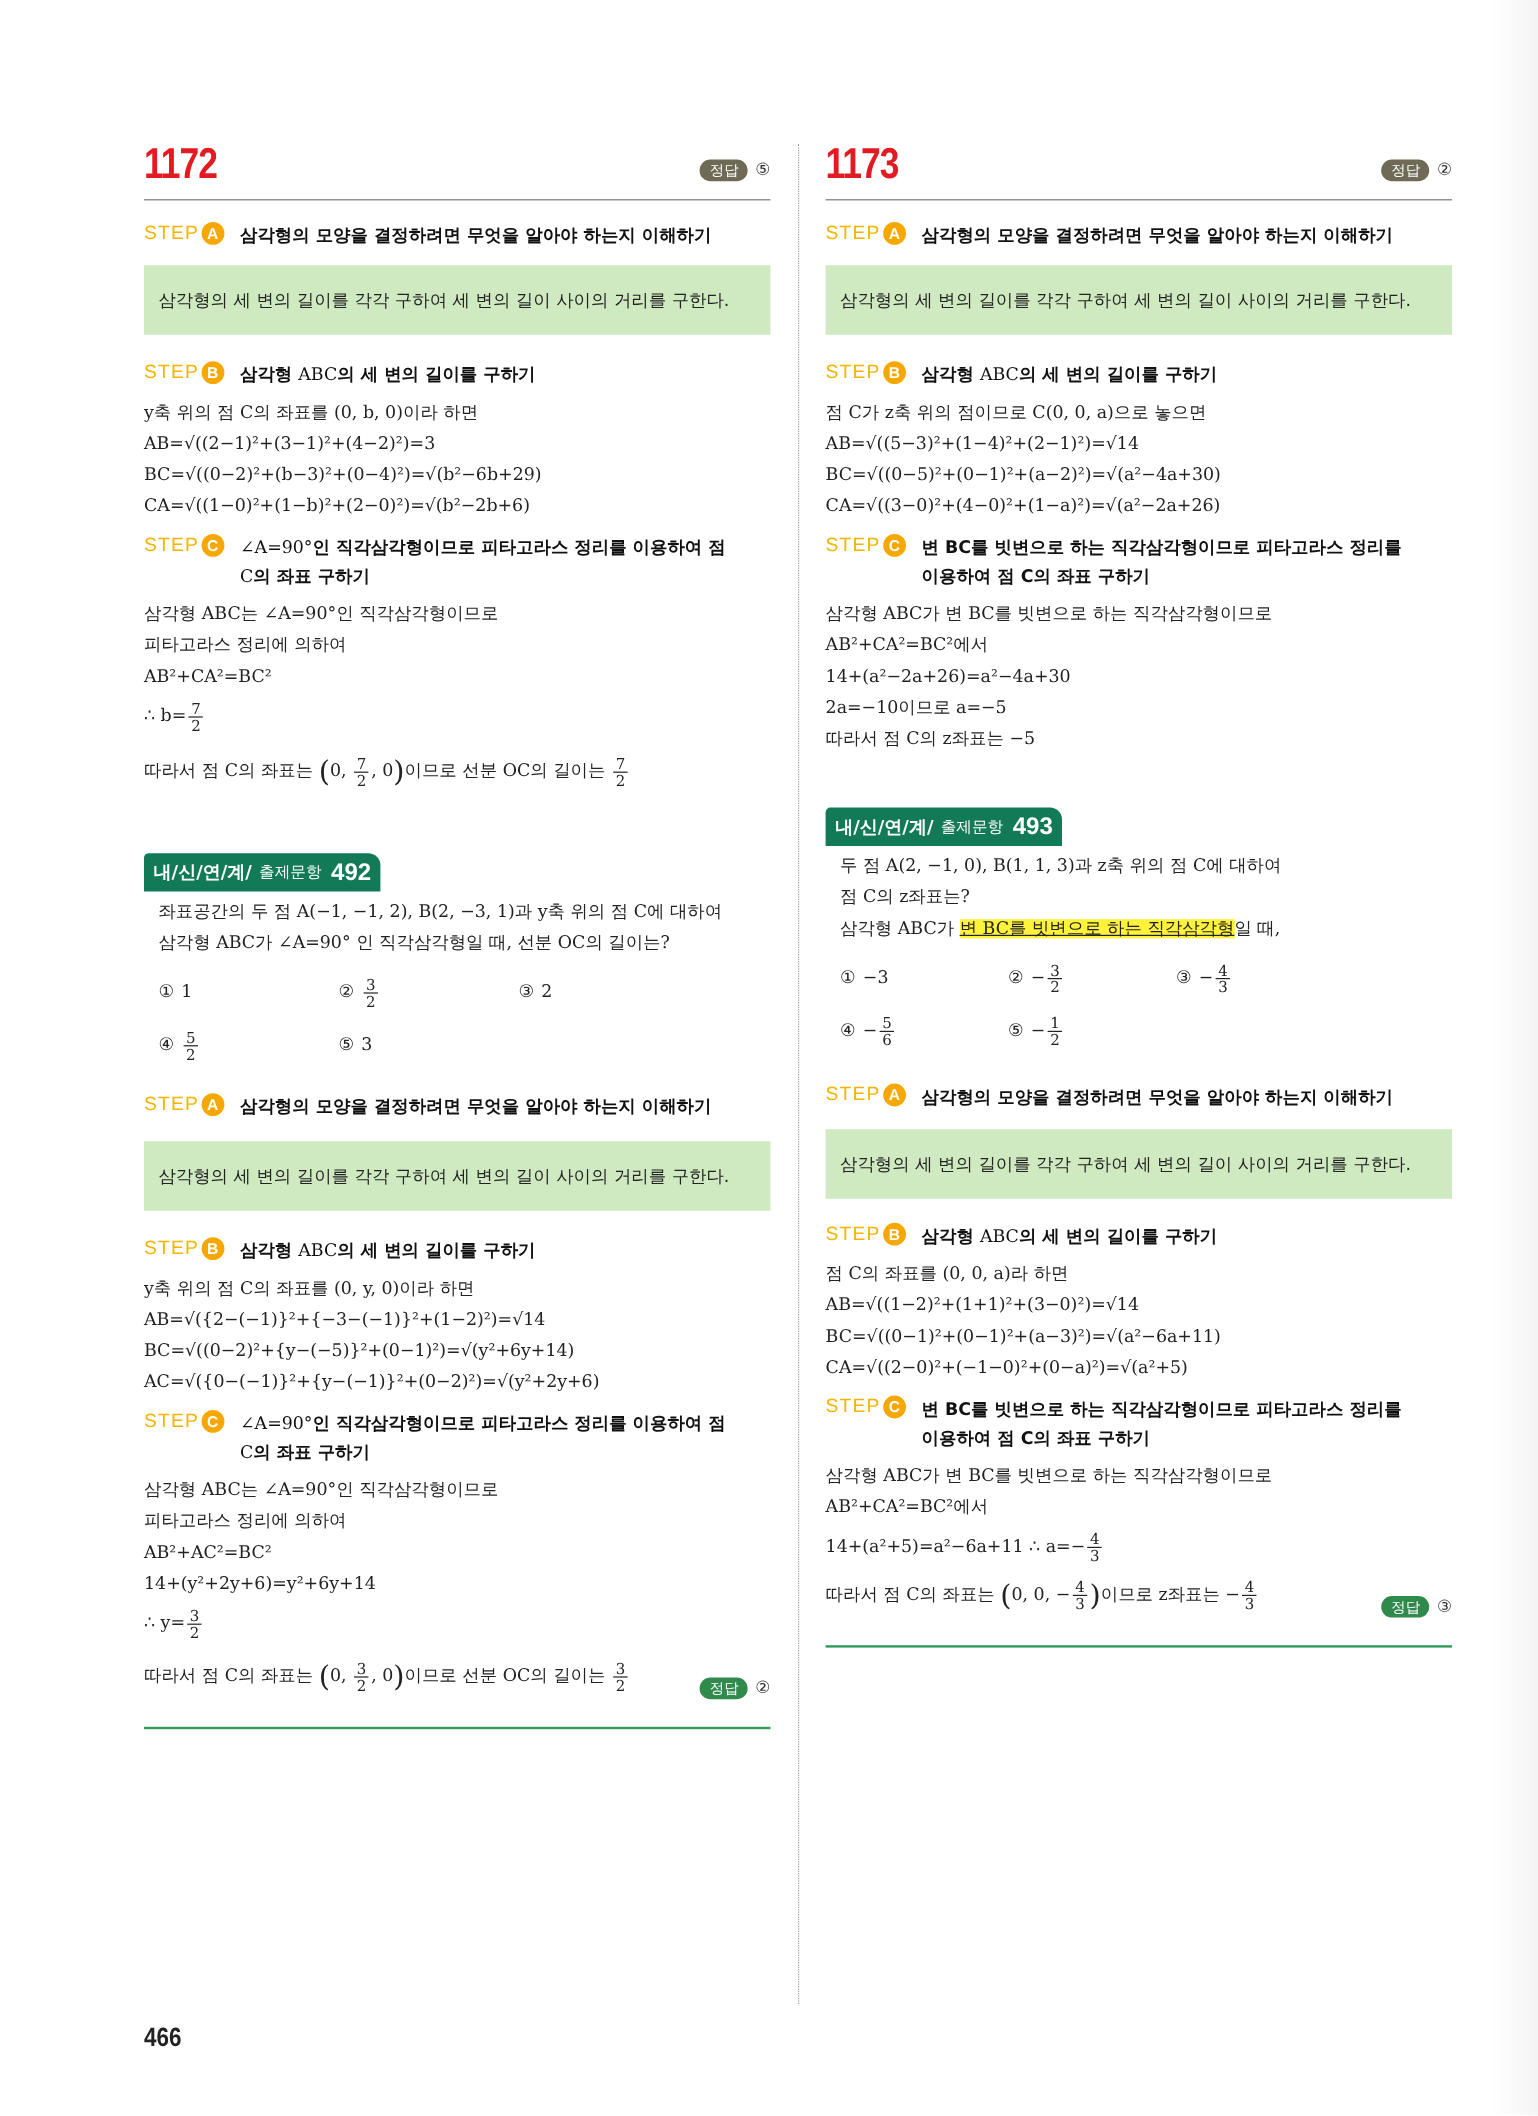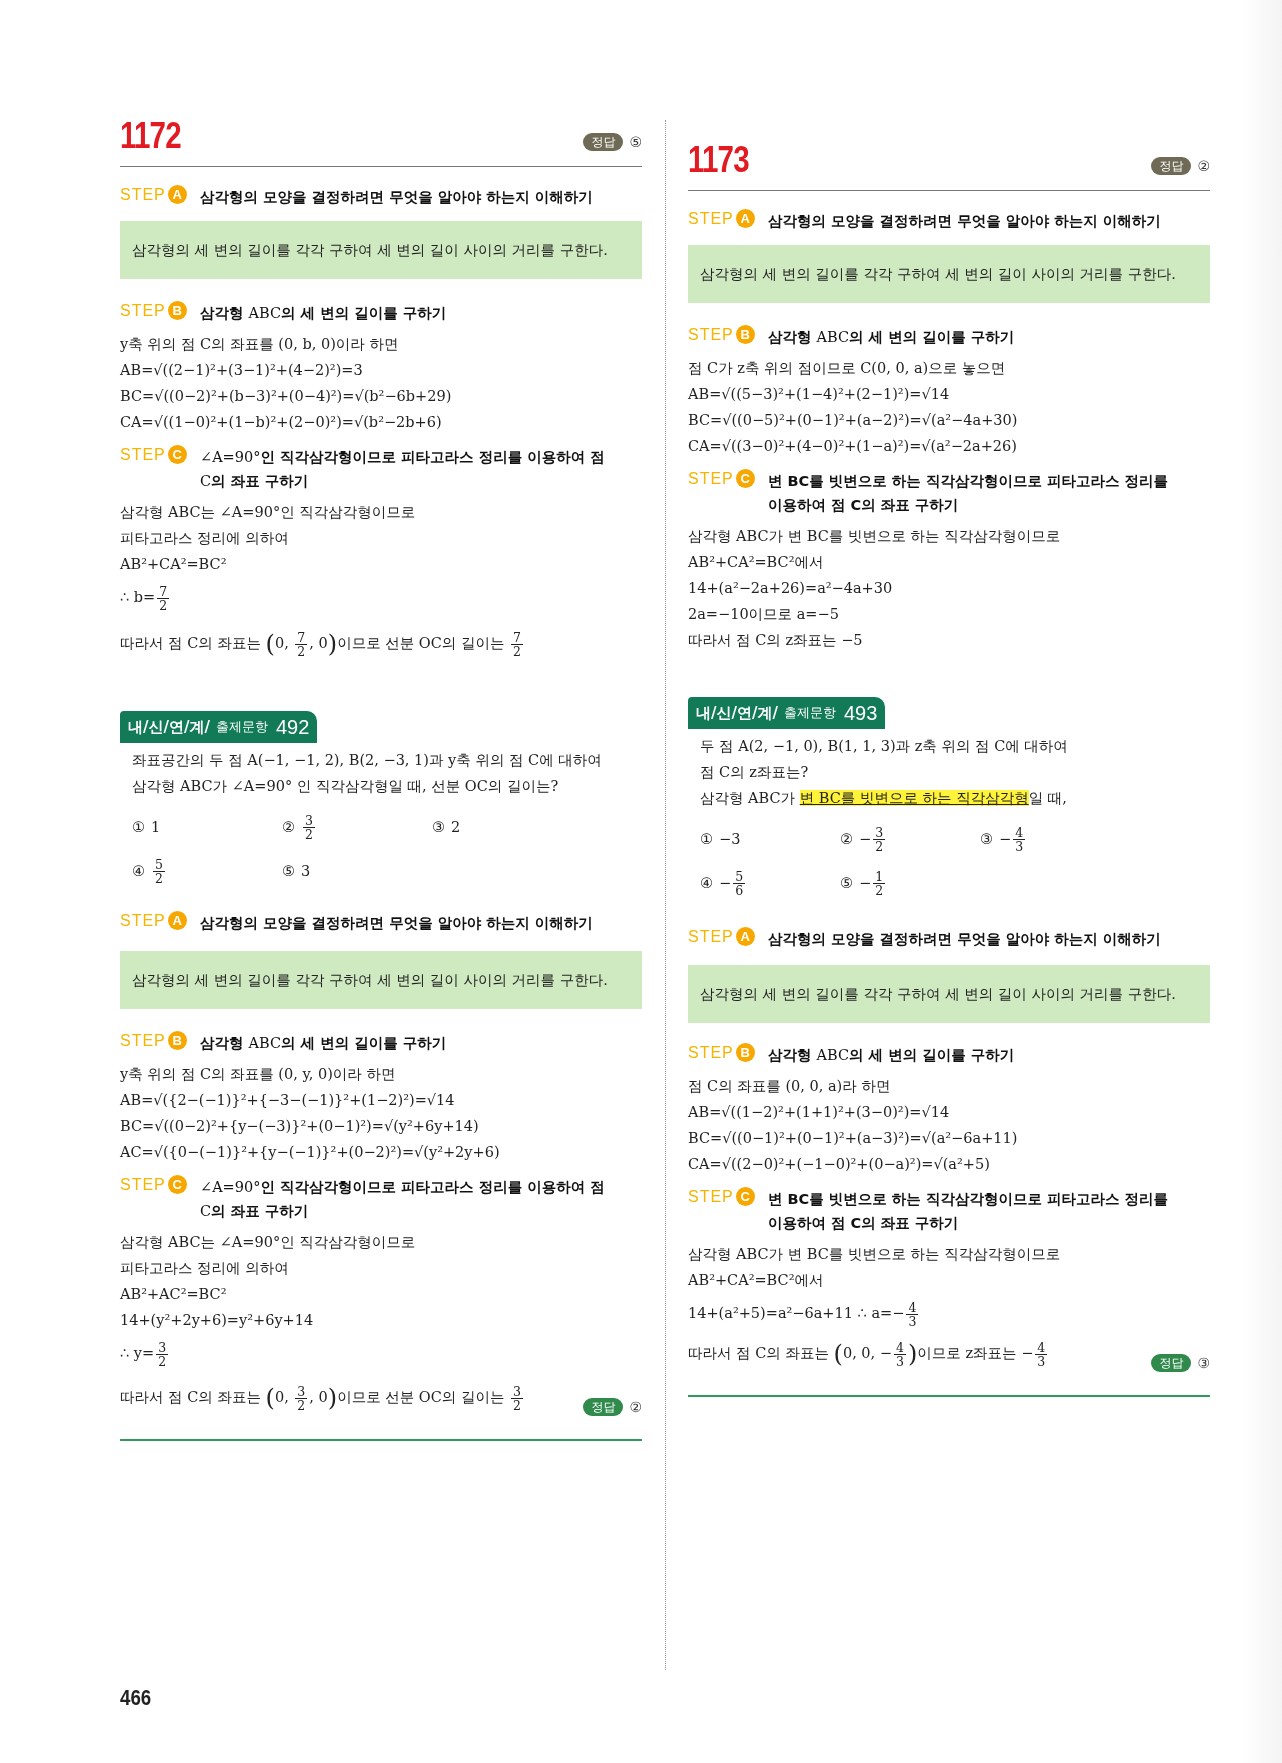--- a/index.html
+++ b/index.html
@@ -3,21 +3,21 @@
 <meta charset="utf-8">
 <style>
   * { box-sizing: border-box; margin: 0; padding: 0; }
   html, body { width: 1282px; height: 1763px; background: #ffffff; }
   body { position: relative; font-family: "DejaVu Sans", sans-serif; color: #222; overflow: hidden; }
   .page { position: absolute; left: 0; top: 0; width: 1282px; height: 1763px; background: #fff; }
   .right-edge { position: absolute; right: 0; top: 0; width: 40px; height: 1763px; background: linear-gradient(to right, #ffffff, #f4f4f4); }
   .col-divider { position: absolute; left: 665px; top: 120px; height: 1550px; border-left: 1px dotted #9a9a9a; }
   .column { position: absolute; top: 115px; width: 522px; }
   .col-left { left: 120px; }
-  .col-right { left: 688px; margin-top: 24px; }
+  .col-right { left: 688px; }
 
   .prob-header { position: relative; height: 52px; border-bottom: 1.5px solid #777; }
   .prob-number { position: absolute; left: 0; top: 0; font-family: "Liberation Sans", sans-serif; font-weight: bold; font-size: 36px; color: #e21b23; letter-spacing: -1px; transform: scaleX(0.82); transform-origin: left; }
   .answer-tag { position: absolute; right: 0; top: 18px; display: flex; align-items: center; gap: 6px; }
   .answer-pill { background: #6e6a55; color: #fff; font-size: 12px; border-radius: 10px; padding: 2px 8px; line-height: 14px; }
   .answer-pill.green { background: #2f8a4c; }
   .answer-num { font-size: 14px; color: #333; }
 
   .step { display: flex; align-items: flex-start; margin-top: 18px; }
   .step-label { display: flex; align-items: center; flex: 0 0 80px; }
@@ -33,21 +33,21 @@
   .math { font-family: "DejaVu Serif", serif; font-size: 14.5px; }
   .frac { display: inline-flex; flex-direction: column; align-items: center; vertical-align: middle; font-family: "DejaVu Serif", serif; font-size: 12.5px; line-height: 13px; margin: 0 2px; }
   .frac .num { border-bottom: 1px solid #222; padding: 0 2px; }
   .tall { height: 40px; line-height: 40px; }
   .paren-big { font-size: 24px; font-family: "DejaVu Serif", serif; vertical-align: middle; font-weight: lighter; }
 
   .linked { margin-top: 60px; position: relative; }
   .linked-tab { display: inline-flex; align-items: center; background: #127a56; color: #fff; padding: 4px 8px; border-radius: 4px 10px 0 0; height: 32px; }
   .linked-tab .t1 { font-weight: bold; font-size: 15px; }
   .linked-tab .t2 { font-size: 13px; margin-left: 6px; }
-  .linked-tab .t3 { font-family: "Liberation Sans", sans-serif; font-weight: normal; font-size: 20px; margin-left: 8px; }
+  .linked-tab .t3 { font-family: "Liberation Sans", sans-serif; font-weight: bold; font-size: 20px; margin-left: 8px; }
   .linked-rule { position: absolute; left: 0; right: 0; top: 6px; border-top: 1.5px solid #127a56; z-index: -1; }
   .linked-body { padding-left: 12px; margin-top: 4px; }
   .hl { background: #fff23a; text-decoration: underline; }
   .choices { display: grid; grid-template-columns: 150px 150px 150px; row-gap: 8px; margin-top: 10px; padding-left: 12px; }
   .choice { font-size: 14.5px; display: flex; align-items: center; height: 36px; font-family: "DejaVu Serif", serif; }
   .choice .circ { font-family: "DejaVu Sans", sans-serif; margin-right: 6px; }
 
   .bottom-rule { border-top: 2px solid #2f9a5c; margin-top: 22px; }
   .answer-inline { position: absolute; right: 0; display: flex; align-items: center; gap: 6px; }
 
@@ -168,21 +168,21 @@
       <div class="step" style="margin-top:22px">
         <span class="step-label">
             <span class="step-word">STEP</span>
             <span class="step-badge">B</span>
           </span>
         <span class="step-title"><span>삼각형 </span><span class="serif">ABC</span><span>의 세 변의 길이를 구하기</span></span>
       </div>
       <div class="body-lines">
         <div class="line math">y축 위의 점 C의 좌표를 (0, y, 0)이라 하면</div>
         <div class="line math">AB=√({2−(−1)}²+{−3−(−1)}²+(1−2)²)=√14</div>
-        <div class="line math">BC=√((0−2)²+{y−(−3)}²+(0−1)²)=√(y²+6y+14)</div>
+        <div class="line math">BC=√((0−2)²+{y−(−5)}²+(0−1)²)=√(y²+6y+14)</div>
         <div class="line math">AC=√({0−(−1)}²+{y−(−1)}²+(0−2)²)=√(y²+2y+6)</div>
       </div>
 
       <div class="step" style="margin-top:10px">
         <span class="step-label">
             <span class="step-word">STEP</span>
             <span class="step-badge">C</span>
           </span>
         <span class="step-title"><span class="serif">∠A=90°</span><span>인 직각삼각형이므로 피타고라스 정리를 이용하여 점</span><br><span class="serif">C</span><span>의 좌표 구하기</span></span>
       </div>

